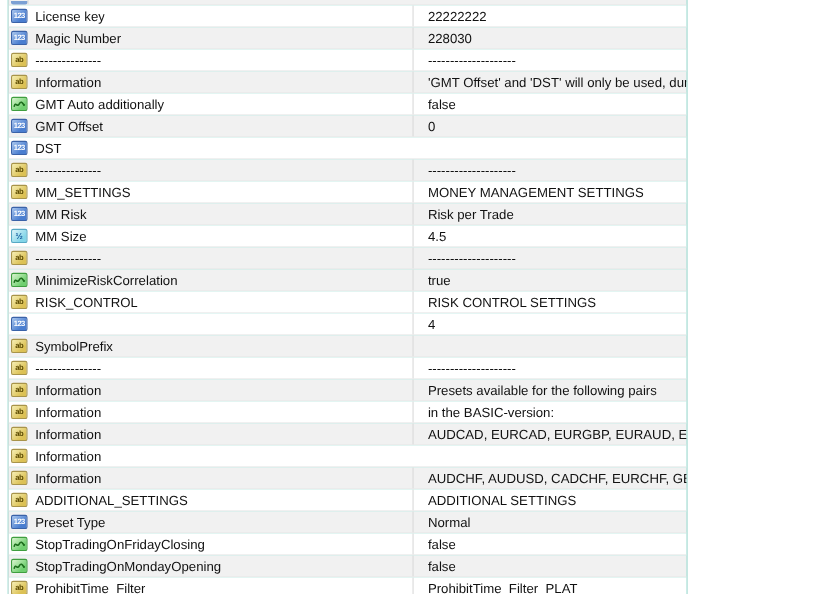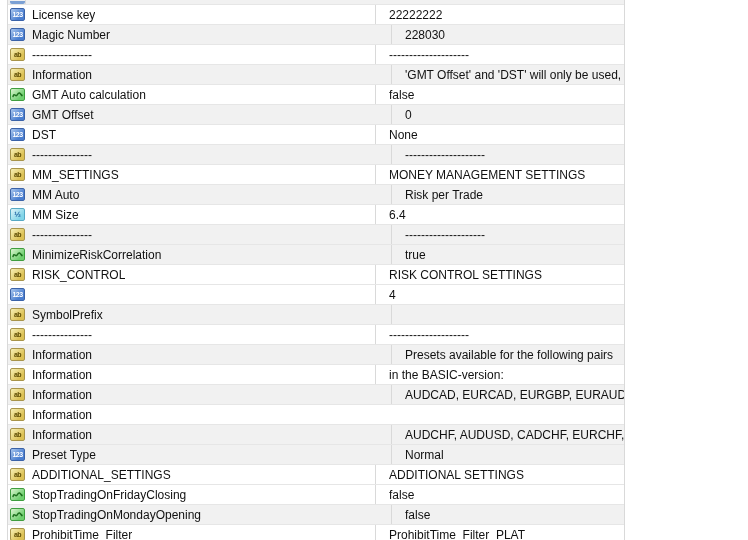--- a/index.html
+++ b/index.html
@@ -11,21 +11,21 @@
   .grid{
     position:absolute;left:7px;top:0;width:618px;height:540px;
     box-sizing:border-box;
     border-left:1px solid #d9d9d9;border-right:1px solid #d9d9d9;
     background:#5eead4;
   }
   .row{
     display:flex;align-items:center;height:20px;box-sizing:border-box;
     border-bottom:1px solid #e6e6e6;background:#ffffff;
   }
-  .row.alt{background:#f1f1f1;gap:16px;}
+  .row.alt{background:#f1f1f1;}
   .row.partial-top{height:5px;background:#f1f1f1;align-items:flex-end;}
   .cell{height:100%;display:flex;align-items:center;overflow:hidden;white-space:nowrap;box-sizing:border-box;}
   .cell.name{flex:0 0 367px;padding-left:2px;}
   .cell.value{flex:1 1 auto;border-left:1px solid #d9d9d9;padding-left:13px;text-align:center;}
   .label,.val{white-space:nowrap;overflow:hidden;}
   .icon{
     flex:none;width:15px;height:13px;margin-right:7px;border-radius:2px;
     display:flex;align-items:center;justify-content:center;
     font-weight:bold;font-size:7px;line-height:13px;letter-spacing:-0.5px;
     position:relative;box-sizing:border-box;
@@ -86,43 +86,40 @@
         </div>
       </div>
       <div class="row">
         <div class="cell name">
           <span class="icon bool">
             <svg width="13" height="11" viewBox="0 0 13 11">
               <path d="M2 7.5 C3.2 3.2, 4.6 8.8, 6.4 5.6 S9.4 4.6, 10.6 6.2" fill="none" stroke="#1d6e1d" stroke-width="1.5" stroke-linecap="round"></path>
               <circle cx="10.8" cy="6.4" r="0.9" fill="#1d6e1d"></circle>
             </svg>
           </span>
-          <span class="label">GMT Auto calculation</span>
+          <span class="label">GMT Auto additionally</span>
         </div>
         <div class="cell value">
           <span class="val">false</span>
         </div>
       </div>
       <div class="row alt">
         <div class="cell name">
           <span class="icon int">123</span>
           <span class="label">GMT Offset</span>
         </div>
         <div class="cell value">
           <span class="val">0</span>
         </div>
       </div>
       <div class="row">
         <div class="cell name">
           <span class="icon int">123</span>
           <span class="label">DST</span>
         </div>
-        <div class="cell value">
-          <span class="val">None</span>
-        </div>
       </div>
       <div class="row alt">
         <div class="cell name">
           <span class="icon str">ab</span>
           <span class="label">---------------</span>
         </div>
         <div class="cell value">
           <span class="val">--------------------</span>
         </div>
       </div>
@@ -131,33 +128,33 @@
           <span class="icon str">ab</span>
           <span class="label">MM_SETTINGS</span>
         </div>
         <div class="cell value">
           <span class="val">MONEY MANAGEMENT SETTINGS</span>
         </div>
       </div>
       <div class="row alt">
         <div class="cell name">
           <span class="icon int">123</span>
-          <span class="label">MM Auto</span>
+          <span class="label">MM Risk</span>
         </div>
         <div class="cell value">
           <span class="val">Risk per Trade</span>
         </div>
       </div>
       <div class="row">
         <div class="cell name">
           <span class="icon dbl">½</span>
           <span class="label">MM Size</span>
         </div>
         <div class="cell value">
-          <span class="val">6.4</span>
+          <span class="val">4.5</span>
         </div>
       </div>
       <div class="row alt">
         <div class="cell name">
           <span class="icon str">ab</span>
           <span class="label">---------------</span>
         </div>
         <div class="cell value">
           <span class="val">--------------------</span>
         </div>
@@ -246,36 +243,36 @@
       </div>
       <div class="row alt">
         <div class="cell name">
           <span class="icon str">ab</span>
           <span class="label">Information</span>
         </div>
         <div class="cell value">
           <span class="val">AUDCHF, AUDUSD, CADCHF, EURCHF, GBPAUD, GBPCAD, USDCAD</span>
         </div>
       </div>
+      <div class="row">
+        <div class="cell name">
+          <span class="icon str">ab</span>
+          <span class="label">ADDITIONAL_SETTINGS</span>
+        </div>
+        <div class="cell value">
+          <span class="val">ADDITIONAL SETTINGS</span>
+        </div>
+      </div>
       <div class="row alt">
         <div class="cell name">
           <span class="icon int">123</span>
           <span class="label">Preset Type</span>
         </div>
         <div class="cell value">
           <span class="val">Normal</span>
-        </div>
-      </div>
-      <div class="row">
-        <div class="cell name">
-          <span class="icon str">ab</span>
-          <span class="label">ADDITIONAL_SETTINGS</span>
-        </div>
-        <div class="cell value">
-          <span class="val">ADDITIONAL SETTINGS</span>
         </div>
       </div>
       <div class="row">
         <div class="cell name">
           <span class="icon bool">
             <svg width="13" height="11" viewBox="0 0 13 11">
               <path d="M2 7.5 C3.2 3.2, 4.6 8.8, 6.4 5.6 S9.4 4.6, 10.6 6.2" fill="none" stroke="#1d6e1d" stroke-width="1.5" stroke-linecap="round"></path>
               <circle cx="10.8" cy="6.4" r="0.9" fill="#1d6e1d"></circle>
             </svg>
           </span>

